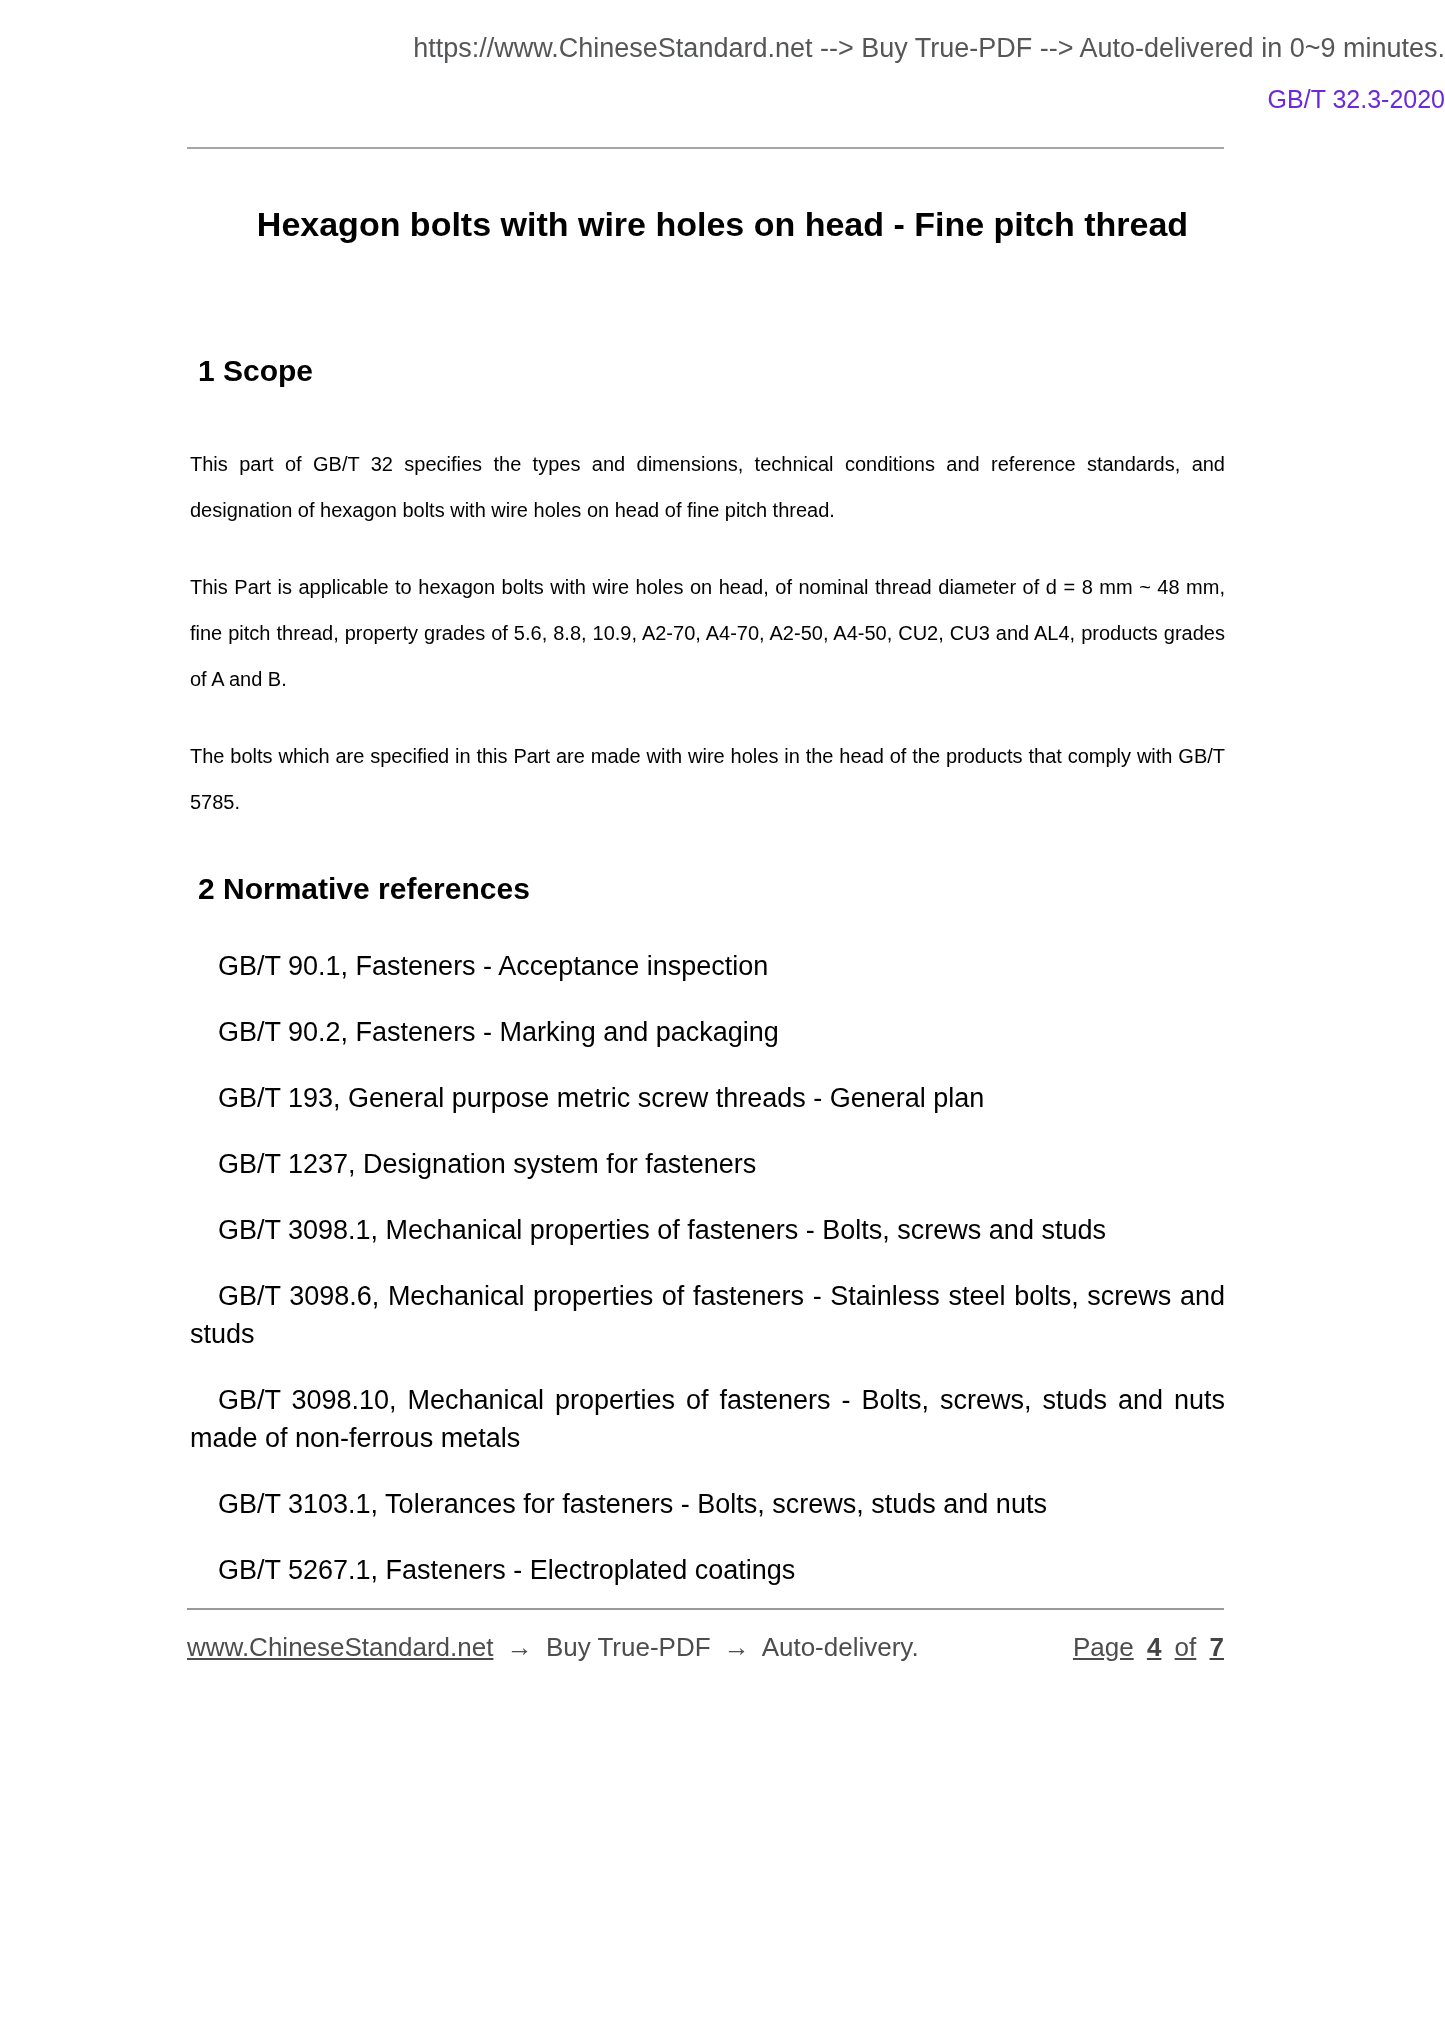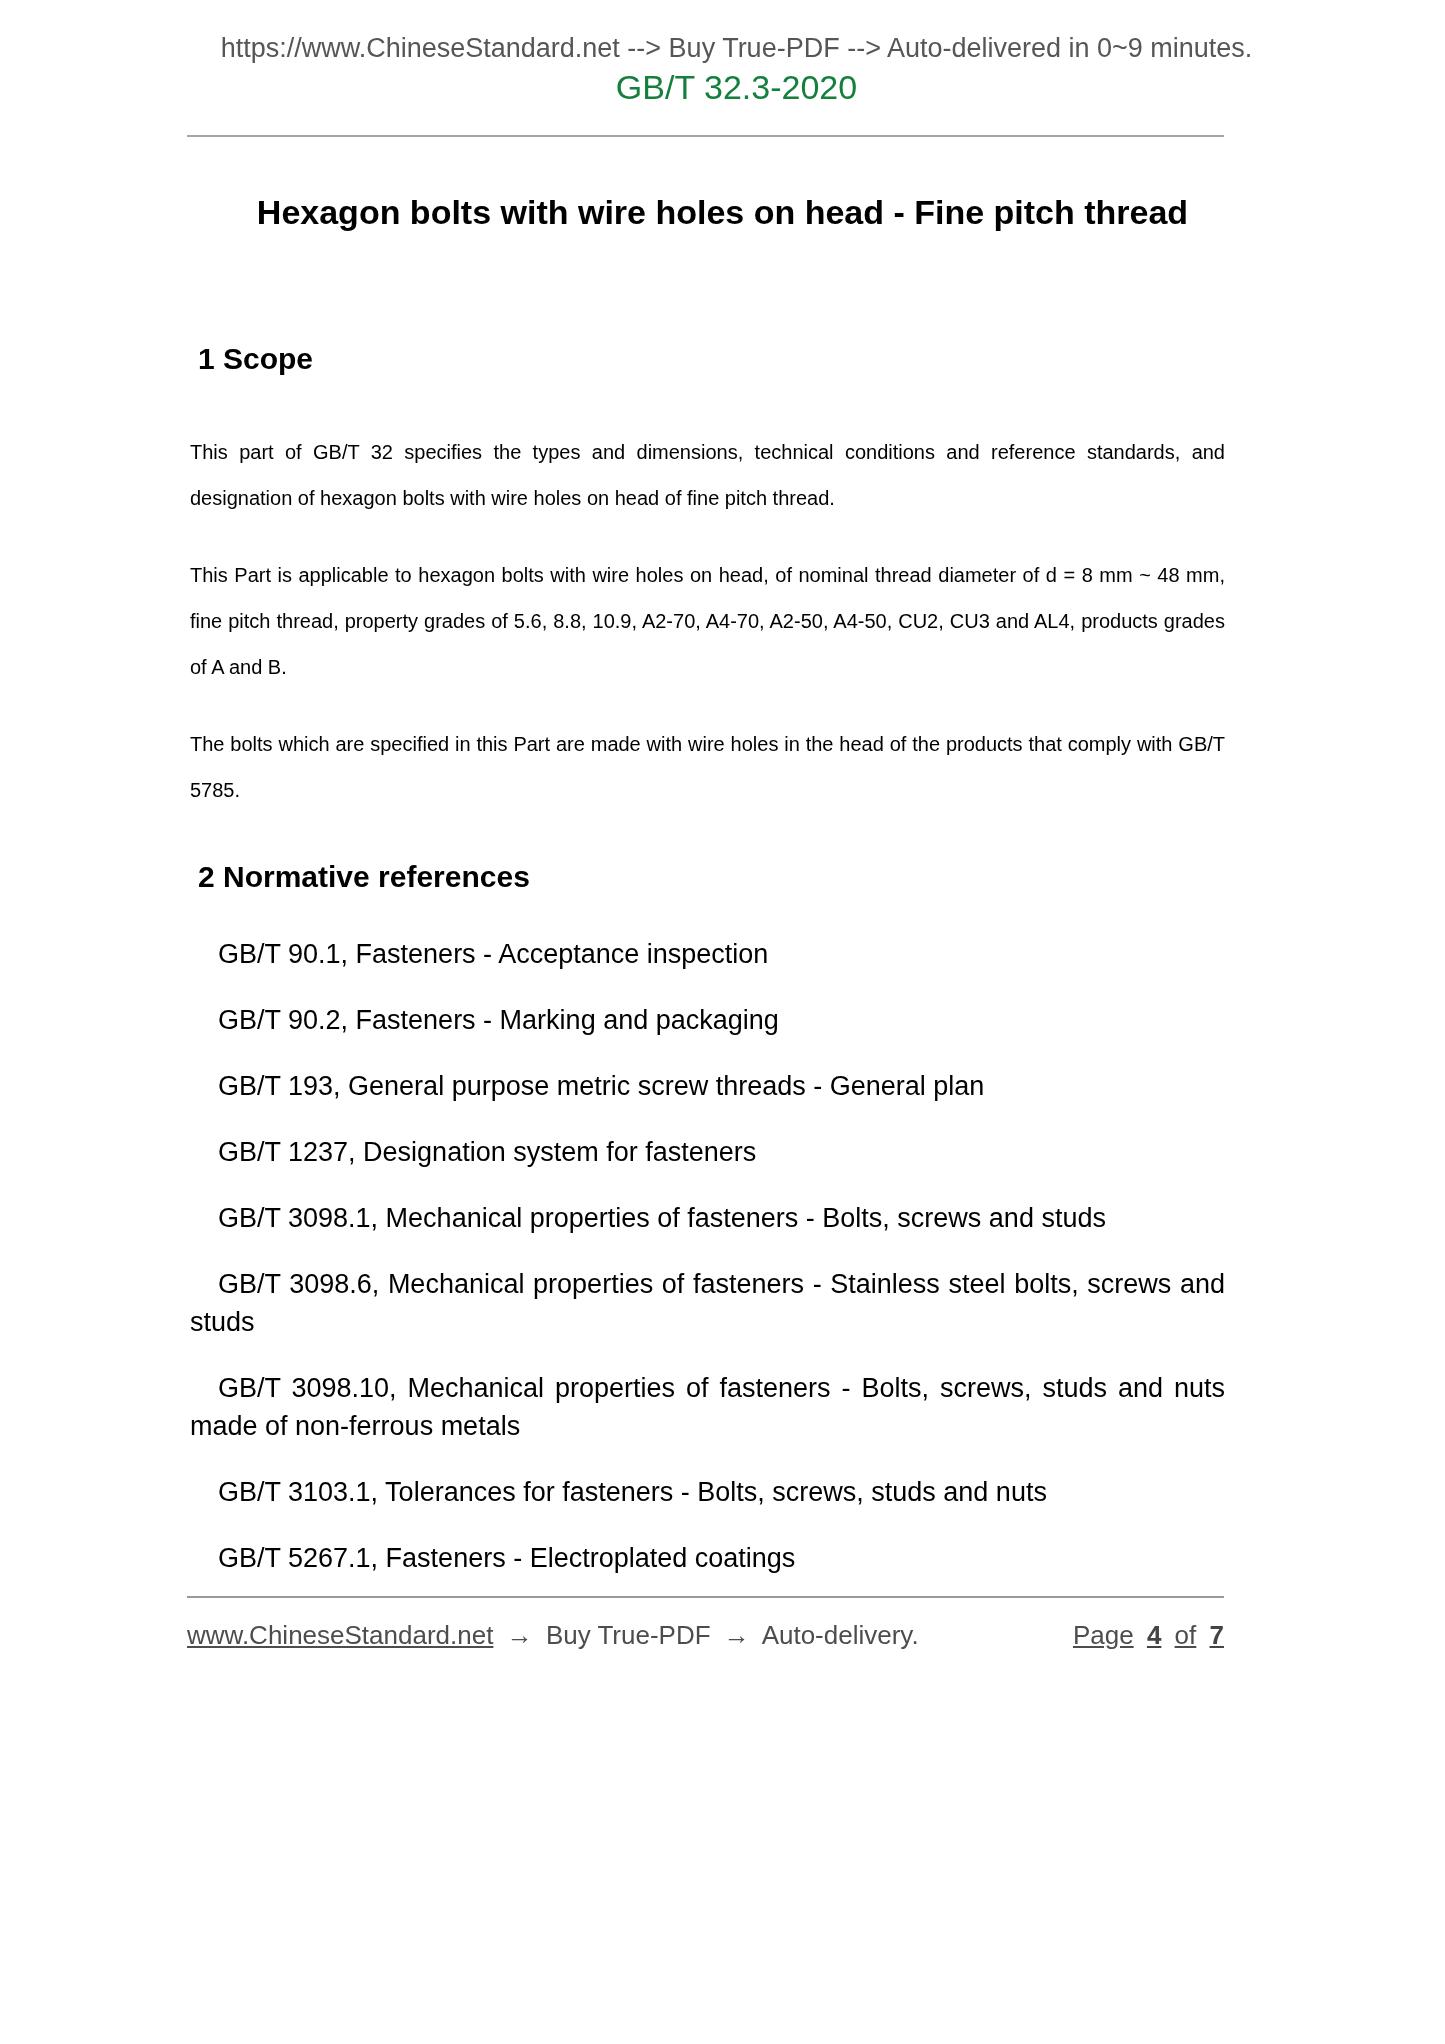--- a/index.html
+++ b/index.html
@@ -11,33 +11,33 @@
     width: 1445px;
     height: 2044px;
     font-family: "Liberation Sans", sans-serif;
     color: #000000;
     overflow: hidden;
     position: relative;
   }
   
   .doc-header {
     padding-top: 32px;
-    text-align: center;
+    text-align: right;
     padding-left: 28px;
   }
   .header-line1 {
     font-size: 27px;
     line-height: 32px;
     color: #555657;
   }
   .header-line2 {
-    font-size: 34px;
+    font-size: 25px;
     line-height: 30px;
-    margin-top: 8px;
-    color: #15803d;
+    margin-top: 20px;
+    color: #6d28d9;
   }
   .top-rule {
     margin: 33px 0 0 187px;
     width: 1037px;
     border: none;
     border-top: 2px solid #a6a6a6;
     height: 0;
   }
   
   .doc-title {

